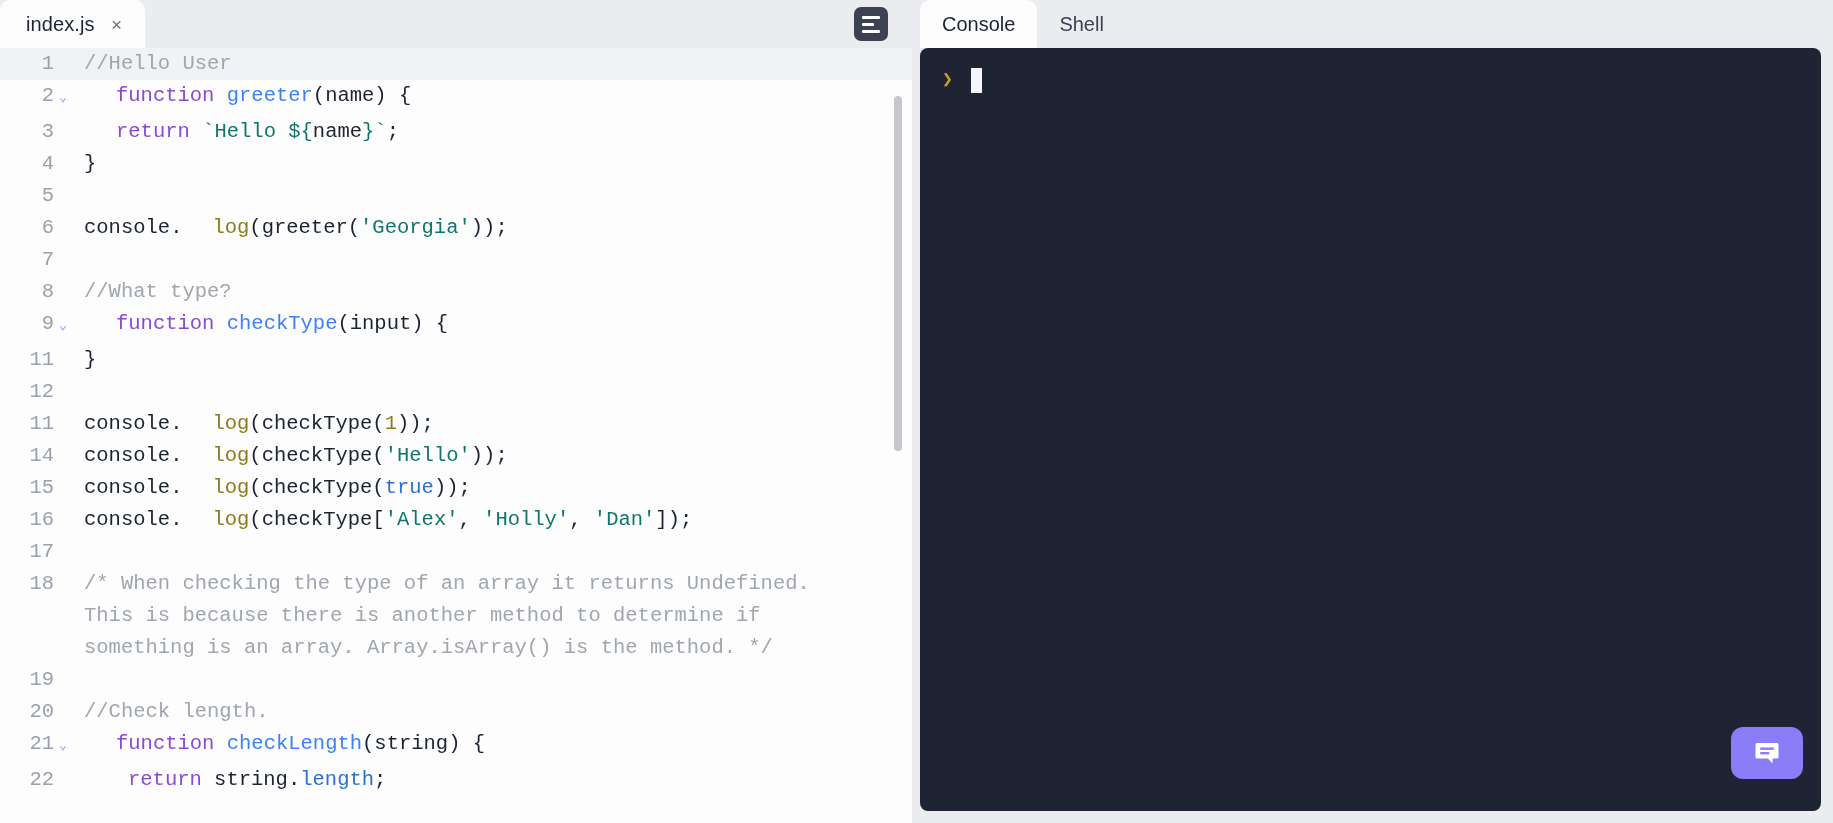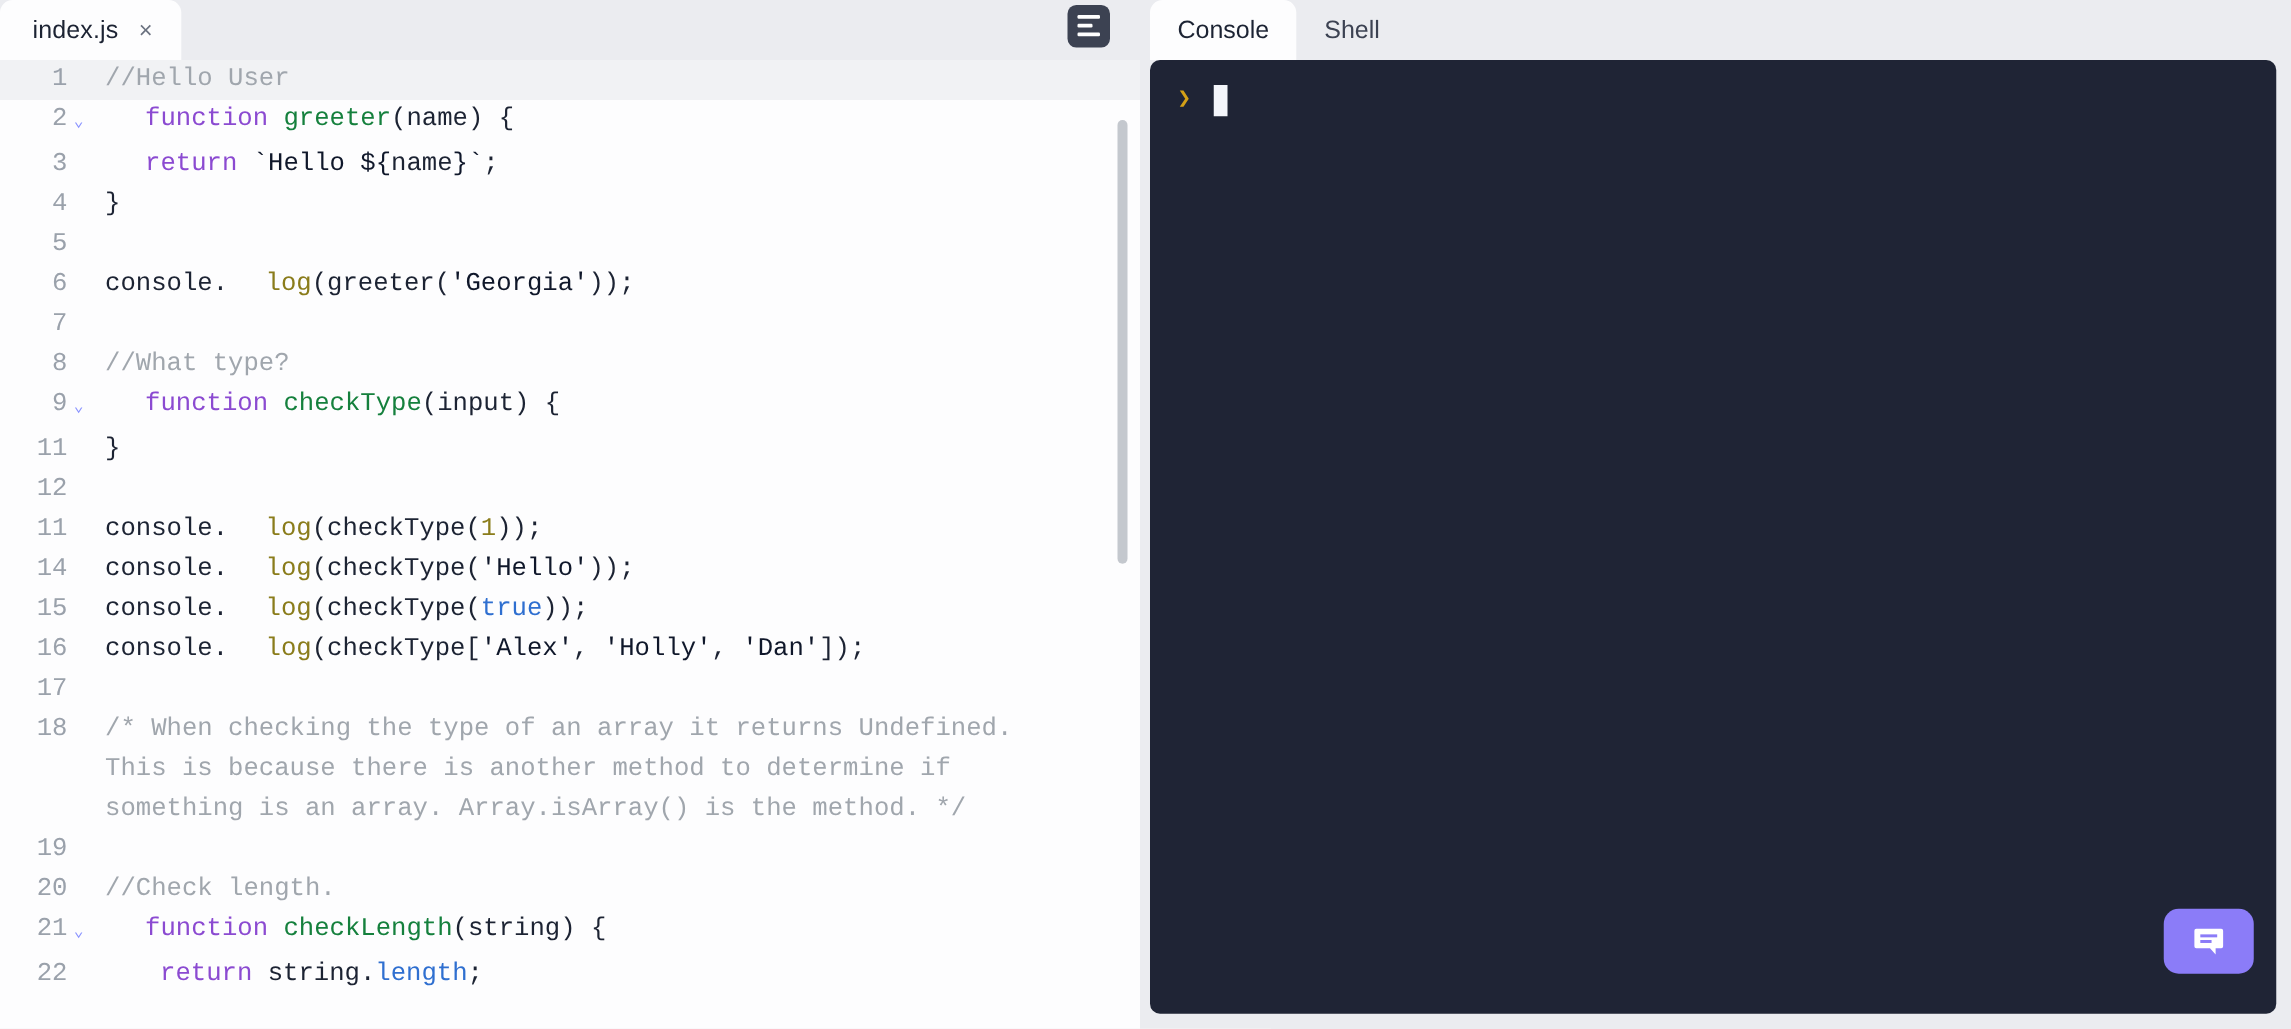--- a/index.html
+++ b/index.html
@@ -30,21 +30,21 @@
     flex-direction: column;
     background: #ebecf0;
     position: relative;
     flex: none;
   }
 
   .tabbar {
     height: 48px;
     background: #ebecf0;
     display: flex;
-    align-items: center;
+    align-items: flex-end;
     position: relative;
     flex: none;
     gap: 12px;
   }
 
   .tab {
     height: 48px;
     display: flex;
     align-items: center;
     gap: 14px;
@@ -146,23 +146,23 @@
     flex: 1 1 auto;
     padding-left: 12px;
     color: #1c2333;
     white-space: pre-wrap;
     line-height: 32px;
   }
 
   
   .t-comment  { color: #a0a6ad; }
   .t-keyword  { color: #8b4ad1; margin-left: 32px; }
-  .t-func     { color: #15803d; }
+  .t-func     { color: #3b82f6; }
   .t-plain    { color: #1c2333; }
-  .t-string   { color: #0f172a; }
+  .t-string   { color: #0f766e; }
   .t-num      { color: #8a7c1b; }
   .t-bool     { color: #2f6fd0; }
   .t-prop     { color: #2f6fd0; }
   .t-method   { color: #8a7c1b; margin-left: 30px; }
   .t-punct    { color: #1c2333; }
 
   .indent-guide {
     border-left: 1px solid #d8dade;
     margin-left: 2px;
     padding-left: 9px;

